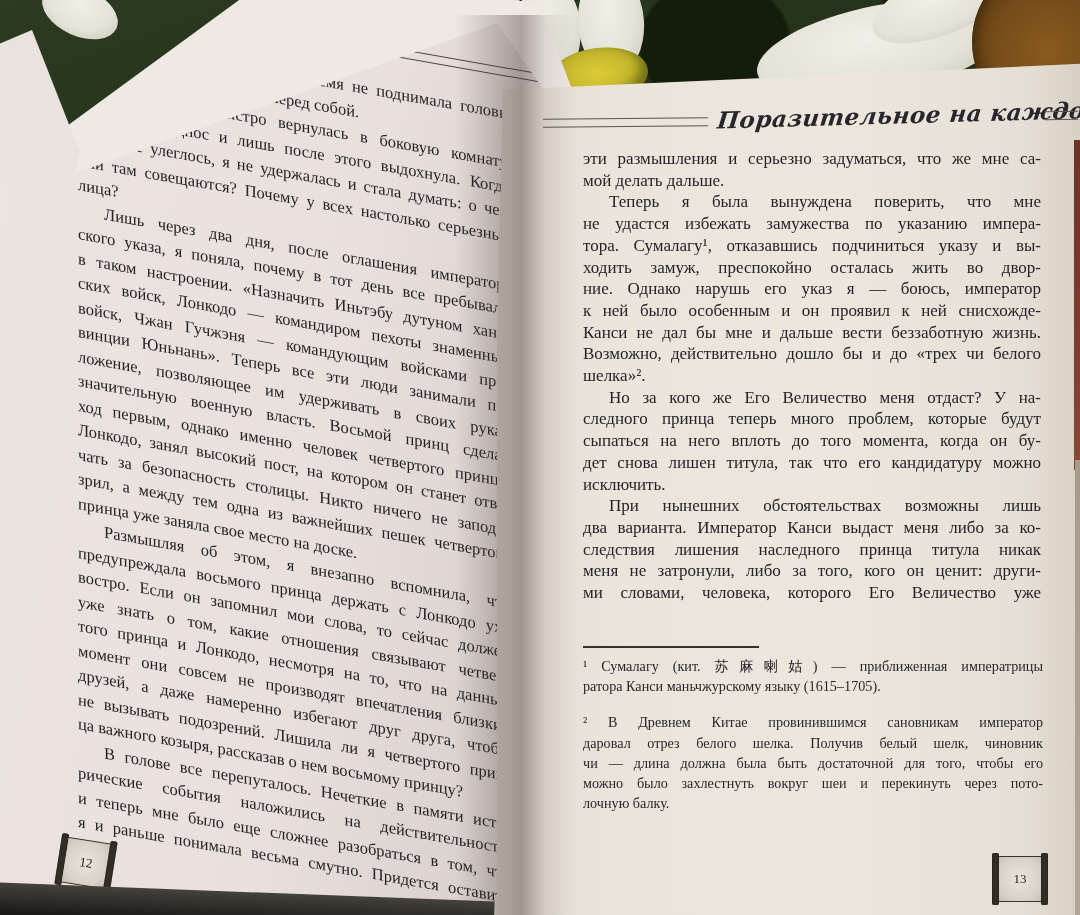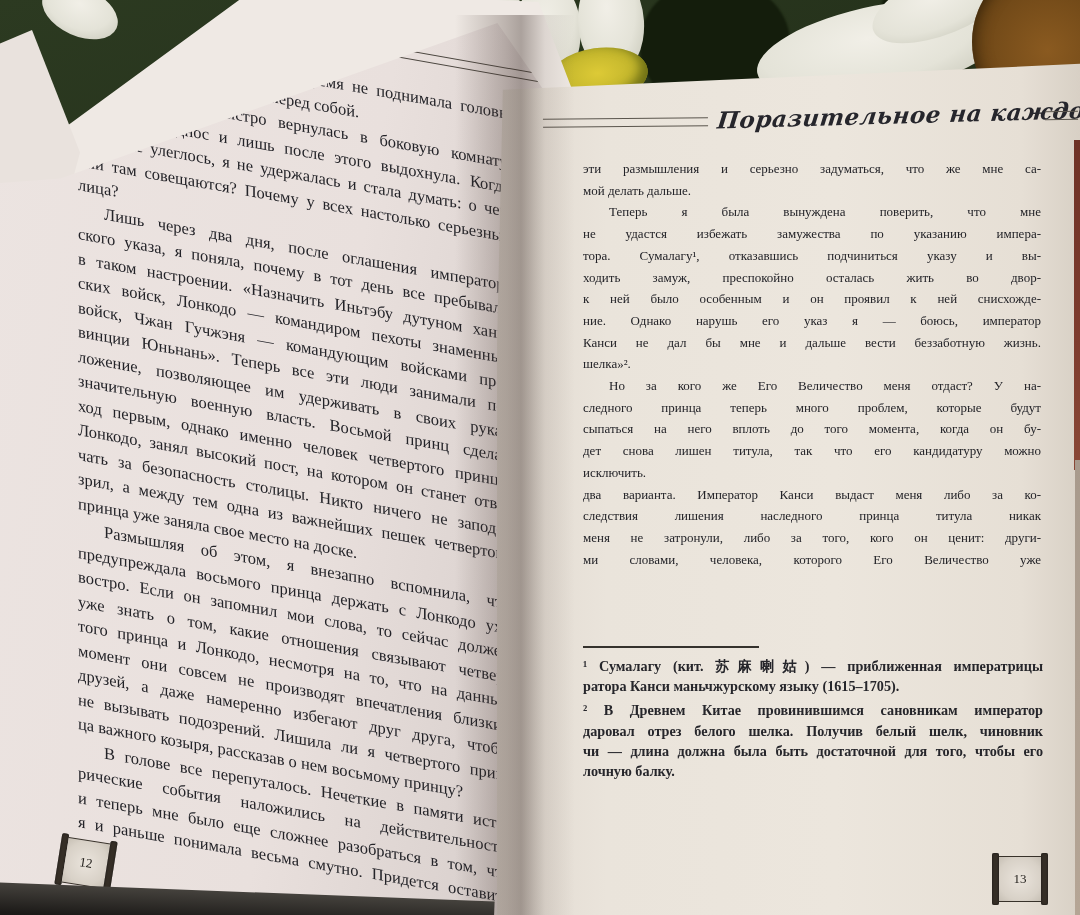--- a/index.html
+++ b/index.html
@@ -34,39 +34,39 @@
   .gutter-shadow{position:absolute;left:455px;top:15px;width:120px;height:900px;
          background:linear-gradient(90deg, rgba(60,45,40,0) 0%, rgba(74,58,52,0.30) 42%, rgba(60,45,40,0.38) 55%, rgba(90,75,68,0.12) 75%, rgba(60,45,40,0) 100%);
          pointer-events:none;}
 
   
   .textblock-left{position:absolute;left:78px;top:26px;width:432px;
          transform:skewY(10deg);transform-origin:0 0;
          font-size:16.5px;line-height:24.5px;color:#232328;}
   .headrule-left{position:absolute;left:26px;top:-34px;width:438px;height:7px;
          border-top:1.6px solid #4b463f;border-bottom:1.6px solid #4b463f;}
-  .textblock-right{position:absolute;left:86px;top:108px;width:458px;
-         font-size:13px;line-height:21.7px;color:#232328;}
+  .textblock-right{position:absolute;left:86px;top:98px;width:458px;
+         font-size:17px;line-height:21.7px;color:#232328;}
   .tline{white-space:nowrap;text-align:justify;text-align-last:justify;}
   .tline.end{text-align-last:left;}
   .tline.ind{text-indent:26px;}
-  .tline.gap{margin-top:4px;}
+  .tline.gap{margin-top:16px;}
 
   .runhead-row{position:absolute;left:0;top:52px;width:583px;height:40px;}
   .rule-dbl{position:absolute;height:7px;border-top:1.5px solid #5a554d;border-bottom:1.5px solid #5a554d;}
   .rule-left{left:46px;top:16px;width:165px;transform:rotate(-0.6deg);}
   .rule-right{left:548px;top:9px;width:33px;transform:rotate(-1deg);}
   .runhead-title{position:absolute;left:220px;top:0px;width:326px;height:36px;
          font-family:"DejaVu Serif", serif;font-style:italic;font-weight:bold;
          font-size:23px;letter-spacing:0.5px;color:#26262c;
          transform:rotate(-1.6deg) skewX(-8deg);white-space:nowrap;}
 
   .fn-rule{position:absolute;left:86px;top:596px;width:176px;height:0;border-top:2px solid #35322d;}
   .footnotes{position:absolute;left:86px;top:606px;width:460px;
-         font-size:14.2px;line-height:20.2px;color:#26262b;font-weight:bold;}
+         font-size:14.2px;line-height:20.2px;color:#26262b;}
 
   
   .scroll-orn{position:absolute;width:56px;height:46px;}
   .scroll-orn .bar{position:absolute;top:-3px;width:7px;height:52px;background:#352e26;border-radius:2px;
          box-shadow:inset 0 0 2px #111;}
   .scroll-orn .bar.l{left:0;} .scroll-orn .bar.r{right:0;}
   .scroll-orn .mid{position:absolute;left:7px;right:7px;top:0;bottom:0;
          background:radial-gradient(circle at 50% 50%, #eae4dc 0%, #d8d1c7 70%, #c6bfb4 100%);
          border-top:1.6px solid #38322a;border-bottom:1.6px solid #38322a;
          display:flex;align-items:center;justify-content:center;
@@ -152,41 +152,44 @@
       <div class="runhead-title">Поразительное на каждом шагу</div>
       <div class="rule-dbl rule-right"></div>
     </div>
     <div class="textblock-right">
         <div class="tline">эти размышления и серьезно задуматься, что же мне са-</div>
         <div class="tline end">мой делать дальше.</div>
         <div class="tline ind">Теперь я была вынуждена поверить, что мне</div>
         <div class="tline">не удастся избежать замужества по указанию импера-</div>
         <div class="tline">тора. Сумалагу¹, отказавшись подчиниться указу и вы-</div>
         <div class="tline">ходить замуж, преспокойно осталась жить во двор-</div>
+        <div class="tline">ние. Однако нарушь его указ я — боюсь, император</div>
         <div class="tline">к ней было особенным и он проявил к ней снисхожде-</div>
-        <div class="tline">ние. Однако нарушь его указ я — боюсь, император</div>
         <div class="tline">Канси не дал бы мне и дальше вести беззаботную жизнь.</div>
+        <div class="tline">Возможно, действительно дошло бы и до «трех чи белого</div>
         <div class="tline end">шелка»².</div>
         <div class="tline ind">Но за кого же Его Величество меня отдаст? У на-</div>
         <div class="tline">следного принца теперь много проблем, которые будут</div>
         <div class="tline">сыпаться на него вплоть до того момента, когда он бу-</div>
         <div class="tline">дет снова лишен титула, так что его кандидатуру можно</div>
         <div class="tline end">исключить.</div>
+        <div class="tline ind">При нынешних обстоятельствах возможны лишь</div>
         <div class="tline">два варианта. Император Канси выдаст меня либо за ко-</div>
         <div class="tline">следствия лишения наследного принца титула никак</div>
         <div class="tline">меня не затронули, либо за того, кого он ценит: други-</div>
         <div class="tline">ми словами, человека, которого Его Величество уже</div>
       </div>
     <div class="fn-rule"></div>
     <div class="footnotes">
         <div class="tline">¹ Сумалагу (кит. 苏麻喇姑) — приближенная императрицы</div>
         <div class="tline end">ратора Канси маньчжурскому языку (1615–1705).</div>
         <div class="tline gap">² В Древнем Китае провинившимся сановникам император</div>
         <div class="tline">даровал отрез белого шелка. Получив белый шелк, чиновник</div>
         <div class="tline">чи — длина должна была быть достаточной для того, чтобы его</div>
+        <div class="tline">можно было захлестнуть вокруг шеи и перекинуть через пото-</div>
         <div class="tline end">лочную балку.</div>
       </div>
     <div class="scroll-orn orn-right" style="position:absolute;left:495px;top:806px;transform:none;">
       <div class="bar l"></div>
       <div class="mid">13</div>
       <div class="bar r"></div>
     </div>
   </div>
 
   <div class="gutter-shadow"></div>

